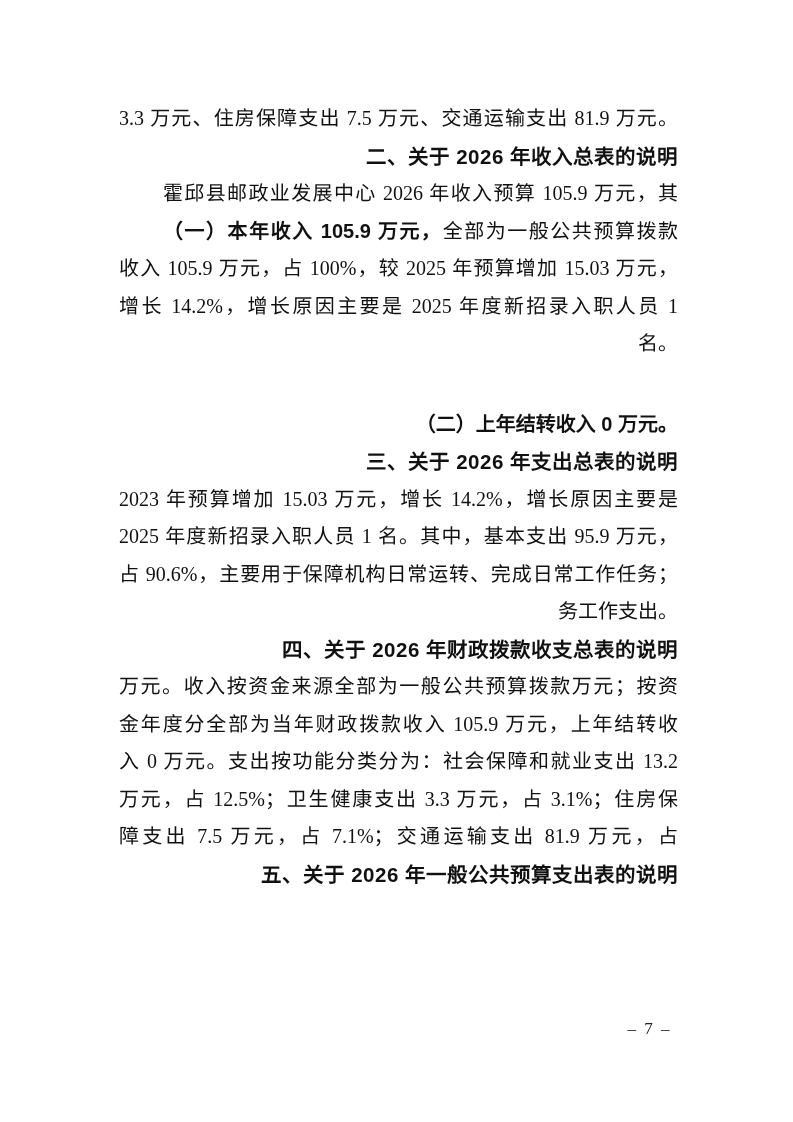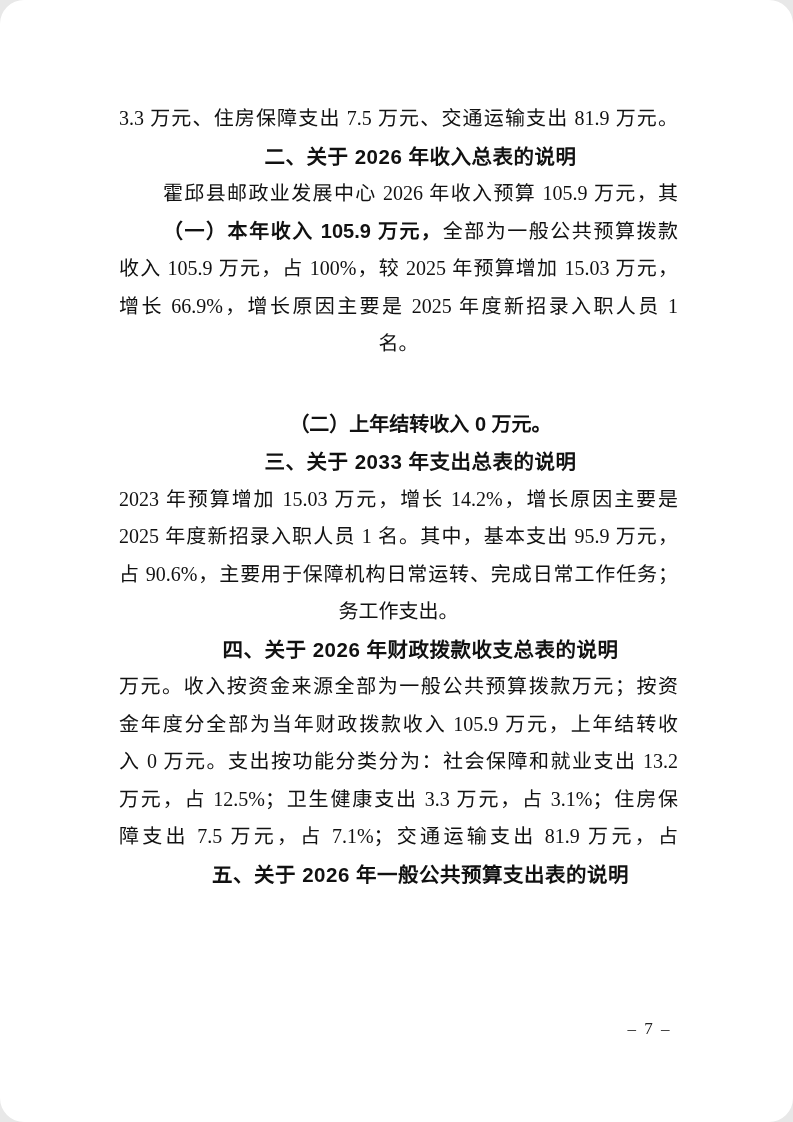--- a/index.html
+++ b/index.html
@@ -6,35 +6,34 @@
   html, body { background: #e8e8e8; }
   .page {
     position: relative;
     width: 793px;
     height: 1122px;
     background: #ffffff;
     color: #111111;
     font-family: "Liberation Serif", "DejaVu Serif", serif;
     overflow: hidden;
     margin: 0 auto;
-    border-radius: 24px;
   }
   .content {
     position: absolute;
     top: 100px;
     left: 119px;
     width: 559px;
   }
   .line {
     height: 37.5px;
     line-height: 37.5px;
     font-size: 20px;
     white-space: nowrap;
     overflow: hidden;
-    text-align: center;
+    text-align: right;
   }
   
   .jl {
     white-space: normal;
     text-align: justify;
     text-align-last: justify;
     text-justify: inter-character;
   }
   
   .ind { text-indent: 44px; }
@@ -68,24 +67,24 @@
 <body>
 
 <div class="page">
   <div class="content">
 
     <div class="line jl">3.3 万元、住房保障支出 7.5 万元、交通运输支出 81.9 万元。</div>
     <div class="line h ind">二、关于 2026 年收入总表的说明</div>
     <div class="line jl ind">霍邱县邮政业发展中心 2026 年收入预算 105.9 万元，其</div>
     <div class="line jl ind"><span class="b">（一）本年收入 105.9 万元，</span><span>全部为一般公共预算拨款</span></div>
     <div class="line jl">收入 105.9 万元，占 100%，较 2025 年预算增加 15.03 万元，</div>
-    <div class="line jl">增长 66.9%，增长原因主要是 2025 年度新招录入职人员 1</div>
+    <div class="line jl">增长 14.2%，增长原因主要是 2025 年度新招录入职人员 1</div>
     <div class="line">名。</div>
     <div class="line b ind">（二）上年结转收入 0 万元。</div>
-    <div class="line h ind">三、关于 2033 年支出总表的说明</div>
+    <div class="line h ind">三、关于 2026 年支出总表的说明</div>
     <div class="line jl">2023 年预算增加 15.03 万元，增长 14.2%，增长原因主要是</div>
     <div class="line jl">2025 年度新招录入职人员 1 名。其中，基本支出 95.9 万元，</div>
     <div class="line jl">占 90.6%，主要用于保障机构日常运转、完成日常工作任务；</div>
     <div class="line">务工作支出。</div>
     <div class="line h ind">四、关于 2026 年财政拨款收支总表的说明</div>
     <div class="line jl">万元。收入按资金来源全部为一般公共预算拨款万元；按资</div>
     <div class="line jl">金年度分全部为当年财政拨款收入 105.9 万元，上年结转收</div>
     <div class="line jl">入 0 万元。支出按功能分类分为：社会保障和就业支出 13.2</div>
     <div class="line jl">万元，占 12.5%；卫生健康支出 3.3 万元，占 3.1%；住房保</div>
     <div class="line jl">障支出 7.5 万元，占 7.1%；交通运输支出 81.9 万元，占 77.3%。</div>

